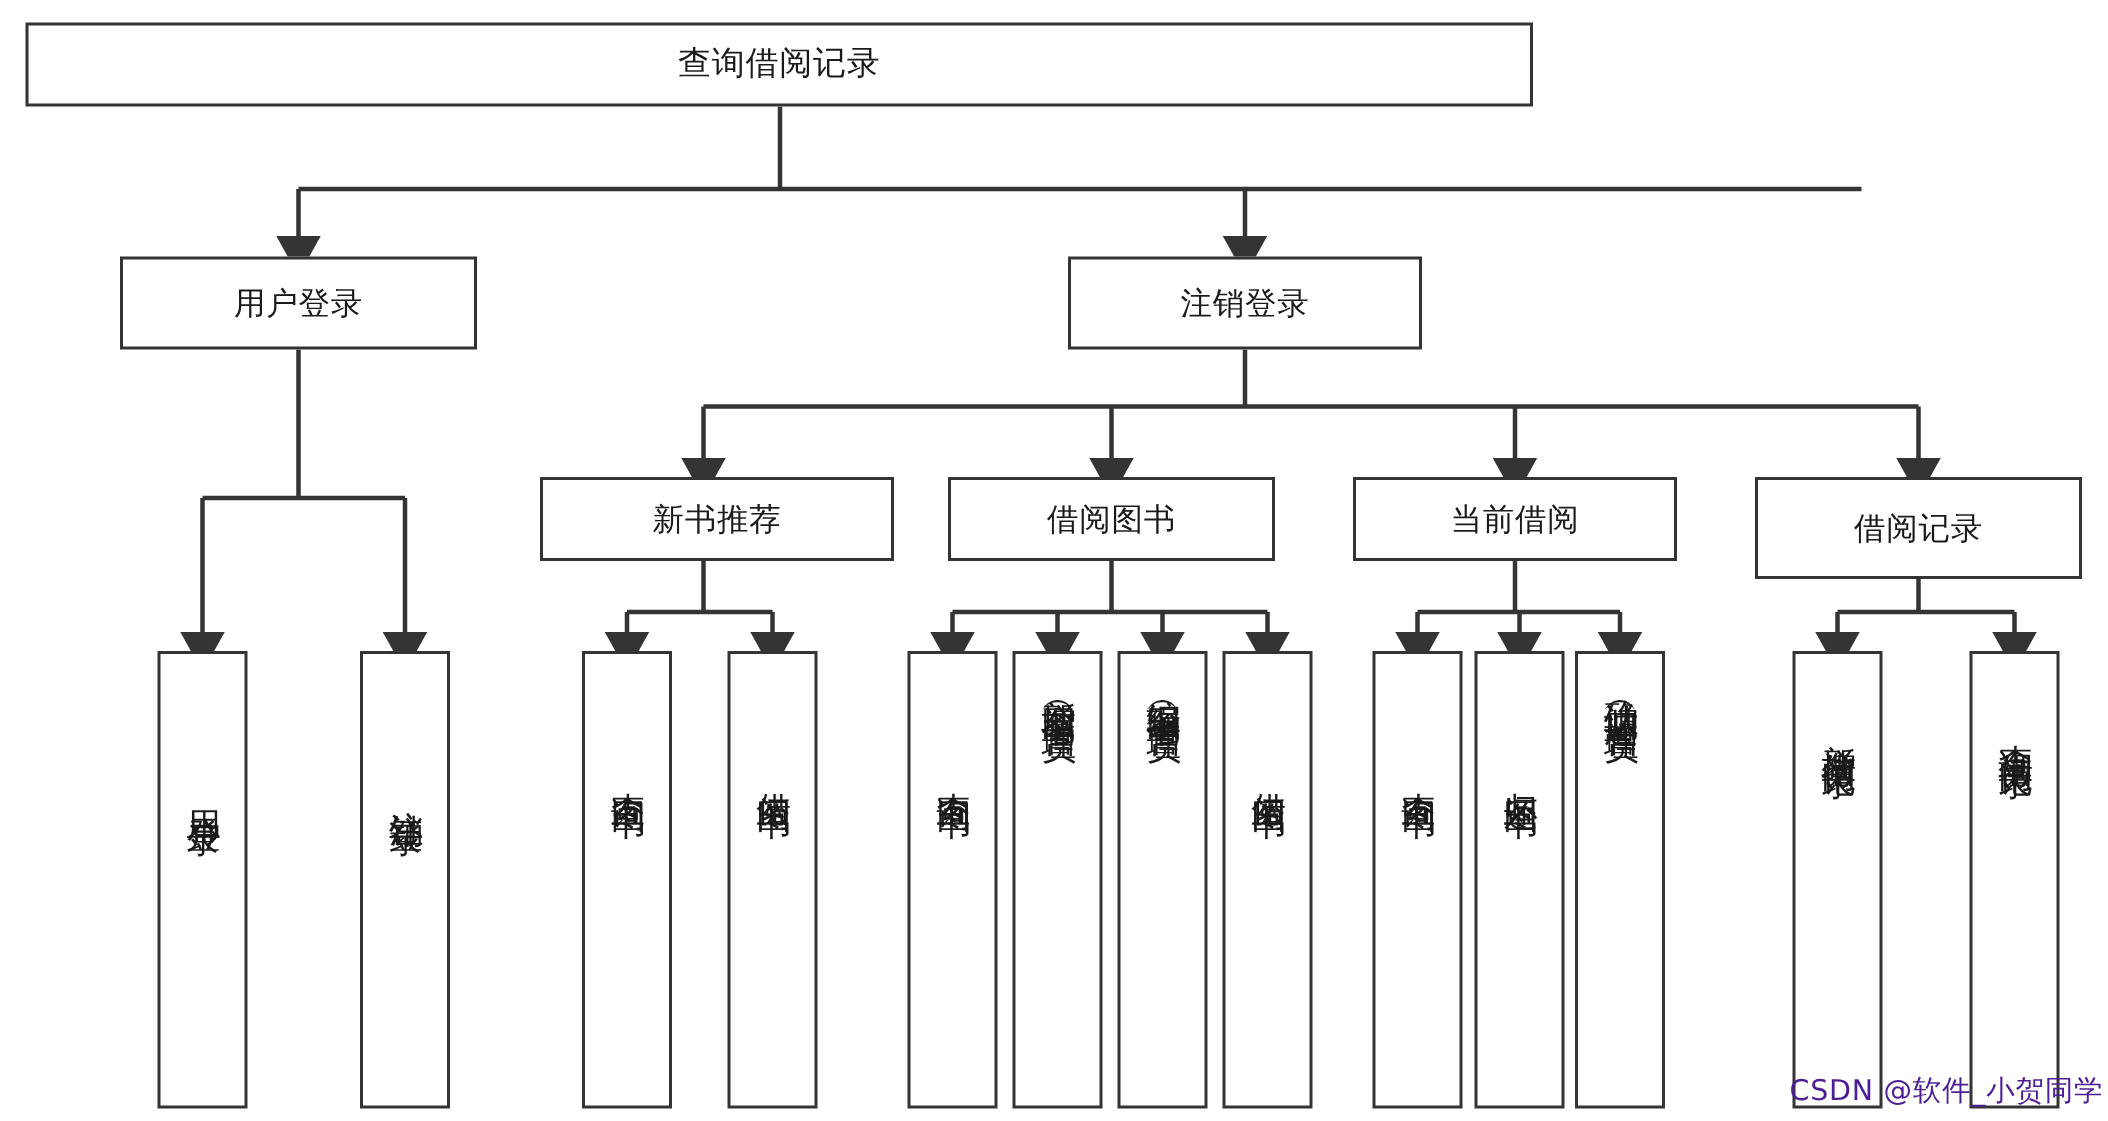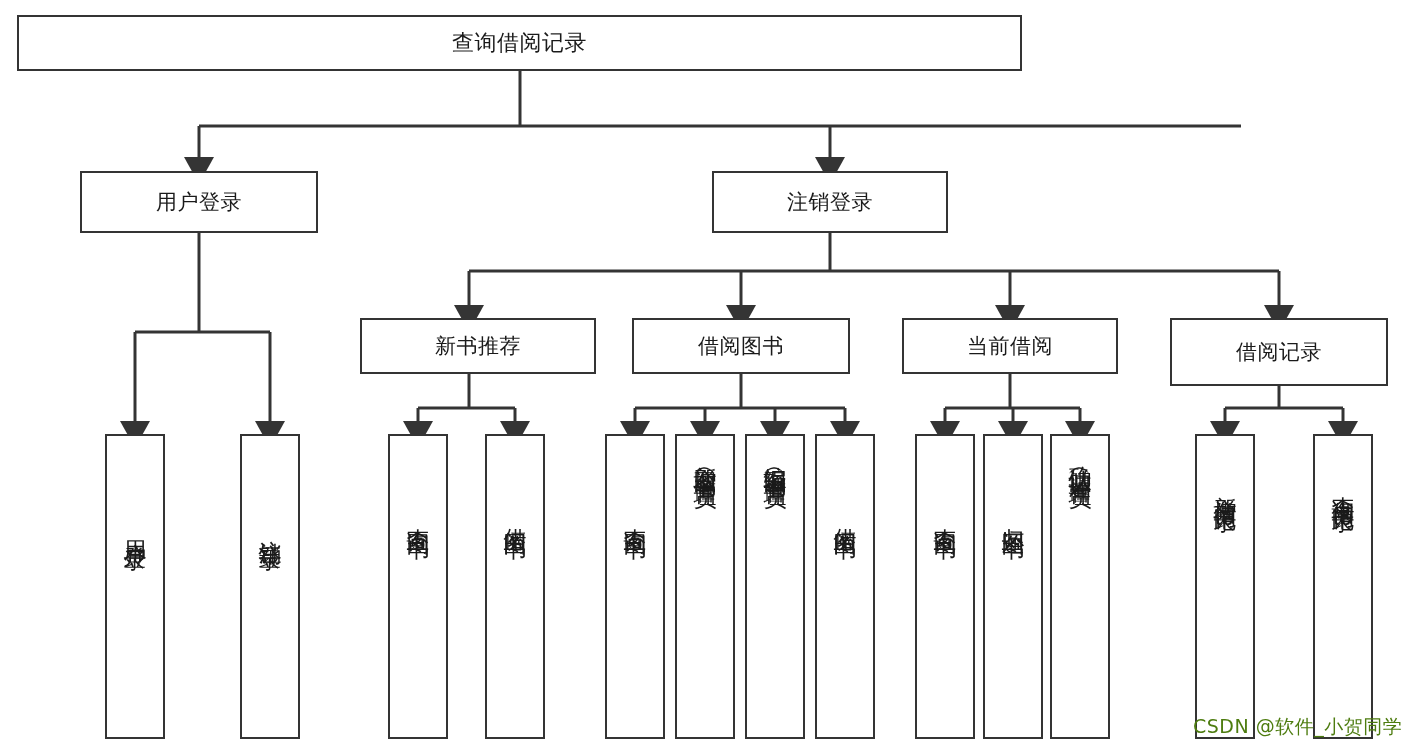--- a/index.html
+++ b/index.html
@@ -62,21 +62,21 @@
     margin: 0 auto;
   }
   .node.vert.tall .lbl {
     padding-top: 4px;
   }
   #watermark {
     position: absolute;
     left: 1193px;
     top: 714px;
     font-size: 19px;
-    color: #4d7c0f;
+    color: #4c1d95;
     white-space: nowrap;
     letter-spacing: 0.5px;
     font-family: "DejaVu Sans", "Liberation Sans", sans-serif;
   }
 </style>
 </head>
 <body>
 
 <div id="canvas">
 

